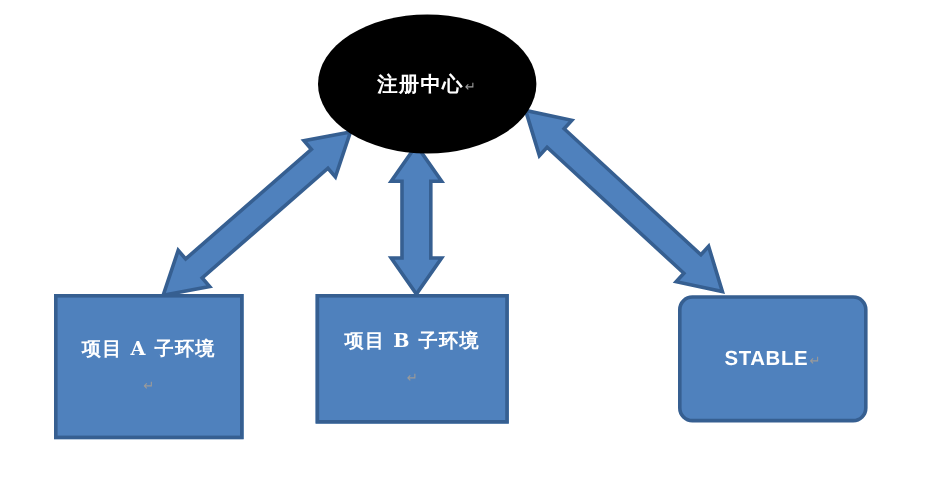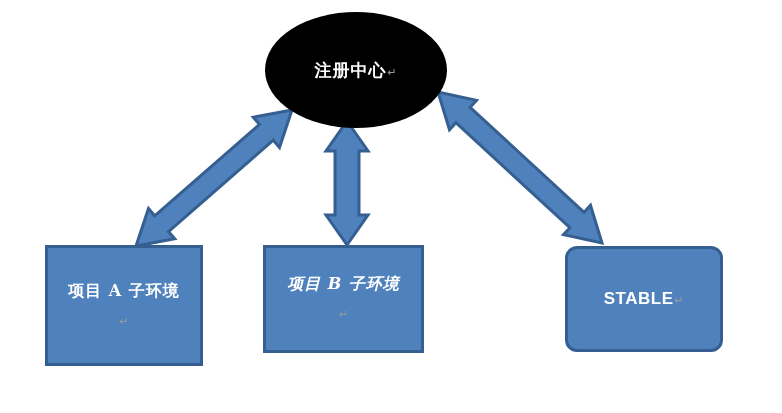--- a/index.html
+++ b/index.html
@@ -37,21 +37,21 @@
   .env-box .label-wrap {
     display: inline-block;
     max-width: 122px;
     font-family: "DejaVu Serif", "Liberation Serif", serif;
     font-weight: bold;
     font-size: 16px;
     line-height: 29px;
     letter-spacing: 1px;
   }
   .box-a { left: 45px;  top: 245px; width: 158px; height: 121px; }
-  .box-b { left: 263px; top: 245px; width: 161px; height: 108px; font-style: italic; }
+  .box-b { left: 263px; top: 245px; width: 161px; height: 108px; }
   .box-stable { left: 565px; top: 246px; width: 158px; height: 106px; border-radius: 12px; }
   .box-stable .label-wrap {
     font-family: "Liberation Sans", "DejaVu Sans", sans-serif;
     font-weight: bold;
     font-size: 17px;
     letter-spacing: 0.5px;
     max-width: 140px;
   }
   .center-ellipse {
     position: absolute;

